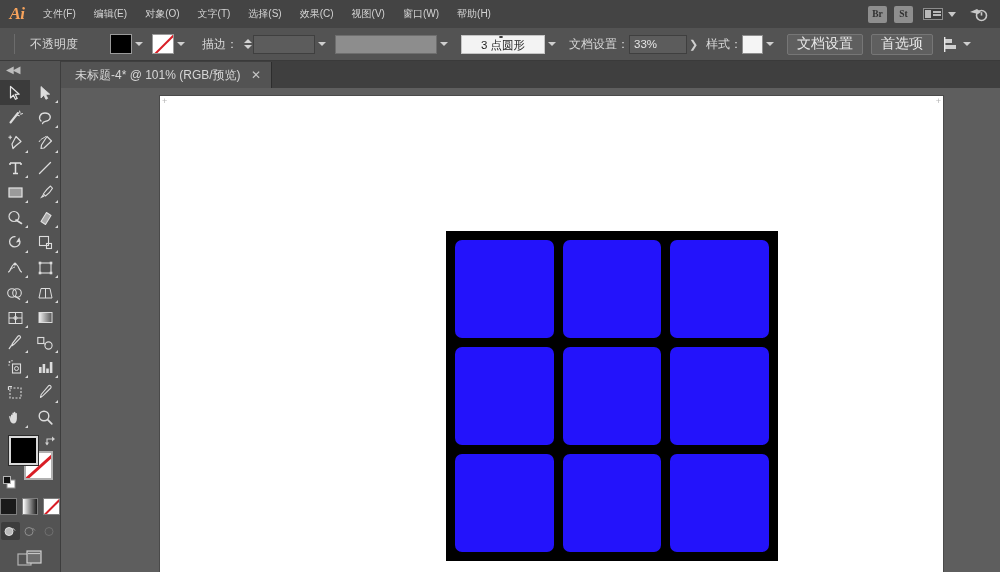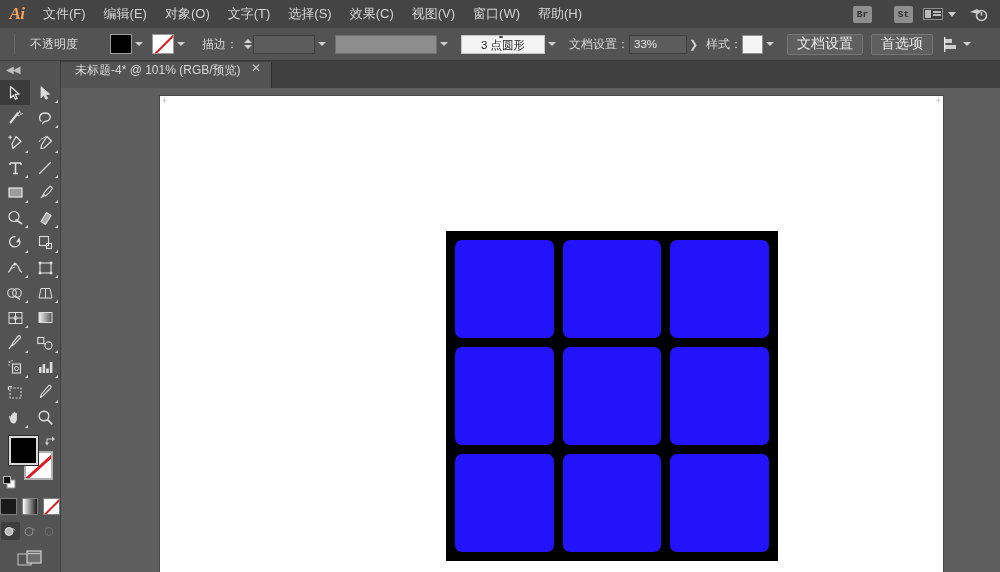--- a/index.html
+++ b/index.html
@@ -39,41 +39,40 @@
     font-weight: bold;
     font-style: italic;
     font-family: "Liberation Serif", serif;
     letter-spacing: -0.5px;
   }
   .menu-item {
     padding: 0 9px;
     height: 28px;
     line-height: 28px;
     color: #d4d4d4;
-    font-size: 13px;
+    font-size: 10px;
     white-space: nowrap;
     cursor: default;
   }
   .menubar-right {
     margin-left: auto;
     display: flex;
     align-items: center;
     padding-right: 10px;
     gap: 7px;
   }
   .app-chip {
     width: 19px; height: 17px;
     background: #8e8e8e;
     color: #2f2f2f;
     font-size: 9.5px;
     font-weight: bold;
     display: flex; align-items: center; justify-content: center;
     border-radius: 2px;
-    font-family: Liberation Mono, monospace;
-    margin-left: 15px;
+    font-family: Liberation Serif, serif;
   }
   .ws-switch {
     display: flex; align-items: center; gap: 5px;
     padding: 0 3px;
   }
   .ws-icon {
     width: 20px; height: 12px;
     background: #3b3b3b;
     border: 1px solid #8d8d8d;
     box-sizing: border-box;
@@ -238,21 +237,21 @@
     background: #3f3f3f;
     border-bottom: 1px solid #2d2d2d;
     display: flex;
     align-items: flex-end;
   }
   .doc-tab {
     height: 26px;
     background: #535353;
     border-right: 1px solid #2d2d2d;
     display: flex;
-    align-items: flex-start;
+    align-items: center;
     padding: 0 9px 0 14px;
     gap: 10px;
     cursor: default;
   }
   .doc-tab-title {
     color: #d6d6d6;
     font-size: 12px;
     white-space: nowrap;
   }
   .doc-tab-close {

